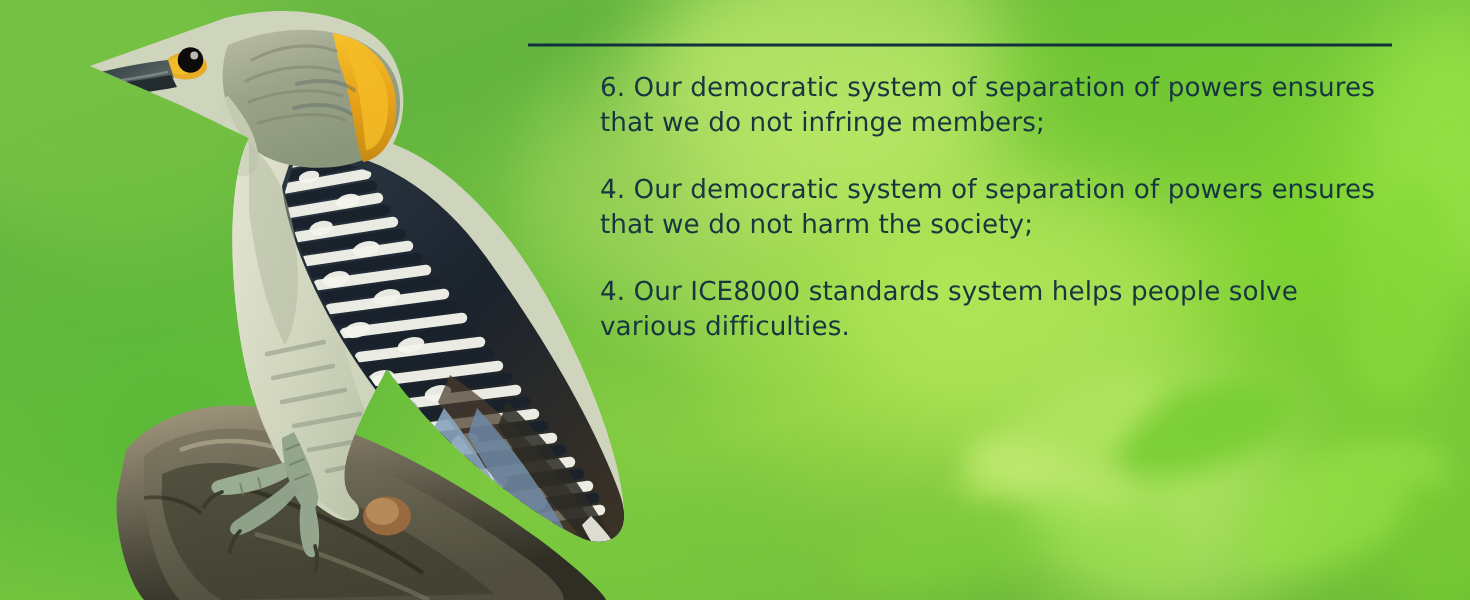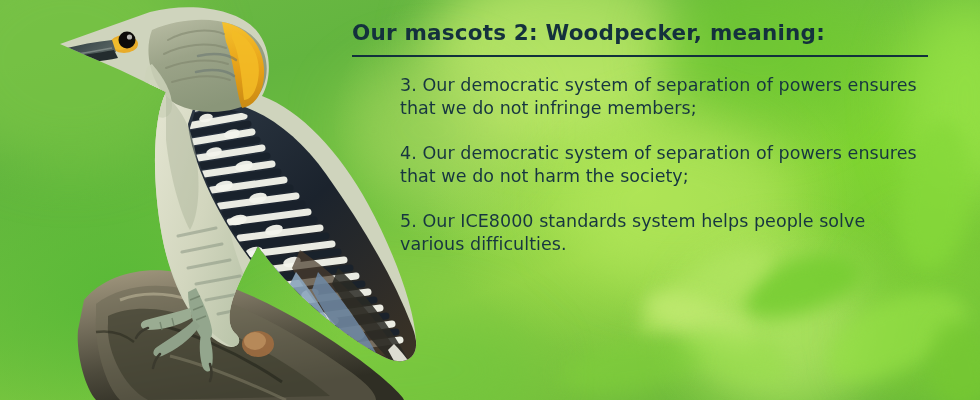--- a/index.html
+++ b/index.html
@@ -322,22 +322,21 @@
         <path d="M190,300 L200,296"></path>
           <path d="M193,310 L203,306"></path>
         <path d="M196,320 L206,316"></path>
           <path d="M172,318 L174,326"></path>
         <path d="M160,322 L162,330"></path>
       </g>
     </g>
   </svg>
 
   <div class="panel">
-    <h1 class="title">Our mascots 2: Woodpecker, meaning:</h1>
     <div class="rule"></div>
     <div class="items">
-      <p class="item">3. Our democratic system of separation of powers ensures that we do not infringe members;</p>
+      <p class="item">6. Our democratic system of separation of powers ensures that we do not infringe members;</p>
       <p class="item">4. Our democratic system of separation of powers ensures that we do not harm the society;</p>
-      <p class="item">5. Our ICE8000 standards system helps people solve various difficulties.</p>
+      <p class="item">4. Our ICE8000 standards system helps people solve various difficulties.</p>
     </div>
   </div>
 
 </div>
 
 </body></html>

